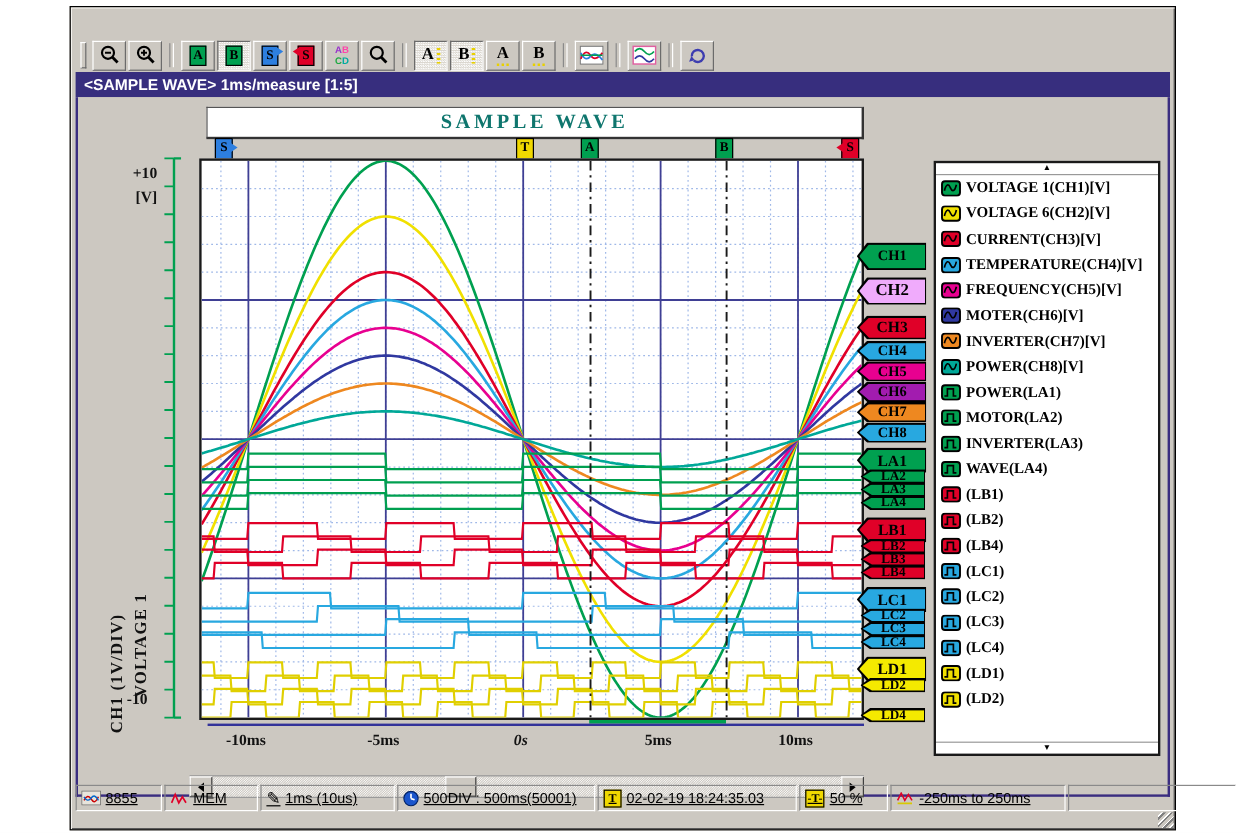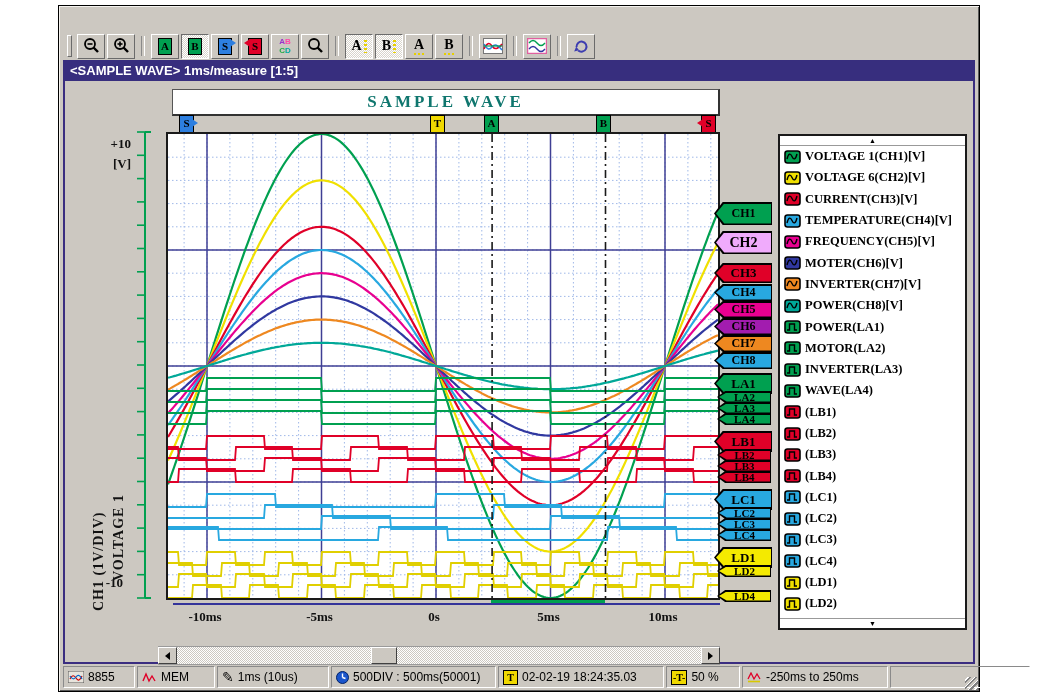--- a/index.html
+++ b/index.html
@@ -74,21 +74,21 @@
            background-color:#ccc8c1;
            background-image:linear-gradient(45deg,#fff 25%,transparent 25%,transparent 75%,#fff 75%),
                             linear-gradient(45deg,#fff 25%,transparent 25%,transparent 75%,#fff 75%);
            background-size:2px 2px;background-position:0 0,1px 1px;border:1px solid #9a9a9a;}
   .sbtn{position:absolute;top:0;width:17px;height:15px;background:#ccc8c1;border:1px solid;
         border-color:#fff #404040 #404040 #fff;display:flex;align-items:center;justify-content:center;}
   .sarrow{width:0;height:0;border:4px solid transparent;}
   .sthumb{position:absolute;left:212px;top:0;width:24px;height:15px;background:#ccc8c1;border:1px solid;
           border-color:#fff #404040 #404040 #fff;}
   
-  .statusbar{position:absolute;left:4px;right:4px;bottom:3px;height:22px;display:flex;gap:2px;align-items:stretch;}
+  .statusbar{position:absolute;left:4px;right:4px;bottom:15px;height:22px;display:flex;gap:2px;align-items:stretch;text-decoration:underline;}
   .spanel{border:1px solid;border-color:#8a8a8a #fff #fff #8a8a8a;display:flex;align-items:center;gap:4px;
           padding:0 4px;font:12px "Liberation Sans",sans-serif;color:#000;white-space:nowrap;flex:none;}
   .sflag{display:inline-block;min-width:11px;height:13px;border:1px solid #000;background:#f0d800;
          font:bold 10px "Liberation Serif",serif;text-align:center;line-height:13px;padding:0 1px;}
   .penglyph{font-size:14px;line-height:12px;}
   .grip{position:absolute;right:1px;bottom:1px;width:13px;height:13px;
         background:repeating-linear-gradient(135deg,transparent 0 2px,#fff 2px 3px,#808080 3px 4.5px);}
 </style>
 </head>
 <body>
@@ -478,27 +478,20 @@
                 <rect x="1" y="1" width="15" height="12" rx="2.5" fill="#e00028" stroke="#000" stroke-width="1.6"></rect>
                 <path d="M3 10 L5.5 10 L5.5 4 L10.5 4 L10.5 10 L13 10" fill="none" stroke="#000" stroke-width="1.4"></path>
               </svg>
               <span>(LB2)</span>
             </div>
             <div class="leg-item">
               <svg width="17" height="14" viewBox="0 0 17 14">
                 <rect x="1" y="1" width="15" height="12" rx="2.5" fill="#e00028" stroke="#000" stroke-width="1.6"></rect>
                 <path d="M3 10 L5.5 10 L5.5 4 L10.5 4 L10.5 10 L13 10" fill="none" stroke="#000" stroke-width="1.4"></path>
               </svg>
-              <span>(LB3)</span>
-            </div>
-            <div class="leg-item">
-              <svg width="17" height="14" viewBox="0 0 17 14">
-                <rect x="1" y="1" width="15" height="12" rx="2.5" fill="#e00028" stroke="#000" stroke-width="1.6"></rect>
-                <path d="M3 10 L5.5 10 L5.5 4 L10.5 4 L10.5 10 L13 10" fill="none" stroke="#000" stroke-width="1.4"></path>
-              </svg>
               <span>(LB4)</span>
             </div>
             <div class="leg-item">
               <svg width="17" height="14" viewBox="0 0 17 14">
                 <rect x="1" y="1" width="15" height="12" rx="2.5" fill="#28a8e0" stroke="#000" stroke-width="1.6"></rect>
                 <path d="M3 10 L5.5 10 L5.5 4 L10.5 4 L10.5 10 L13 10" fill="none" stroke="#000" stroke-width="1.4"></path>
               </svg>
               <span>(LC1)</span>
             </div>
             <div class="leg-item">
@@ -538,21 +531,21 @@
             </div>
           </div>
       <div class="leg-scroll bottom">▼</div>
     </div>
 
     <div class="ab-bar" style="left:426px;width:114px;"></div>
     <div class="underline-navy"></div>
     <div id="xlabels">
           <div class="xlab" style="left: 105px;">-10ms</div>
           <div class="xlab" style="left: 219.5px;">-5ms</div>
-          <div class="xlab" style="left: 334px;">0s</div>
+          <div class="xlab" style="left: 334px; font-style: italic;">0s</div>
           <div class="xlab" style="left: 448.5px;">5ms</div>
           <div class="xlab" style="left: 563px;">10ms</div>
         </div>
 
     <div class="hscroll">
       <span class="sbtn" style="left:-1px;">
             <span class="sarrow" style="border-right:5px solid #000;margin-left:-4px;"></span>
           </span>
       <span class="sthumb"></span>
       <span class="sbtn" style="right:-1px;">

